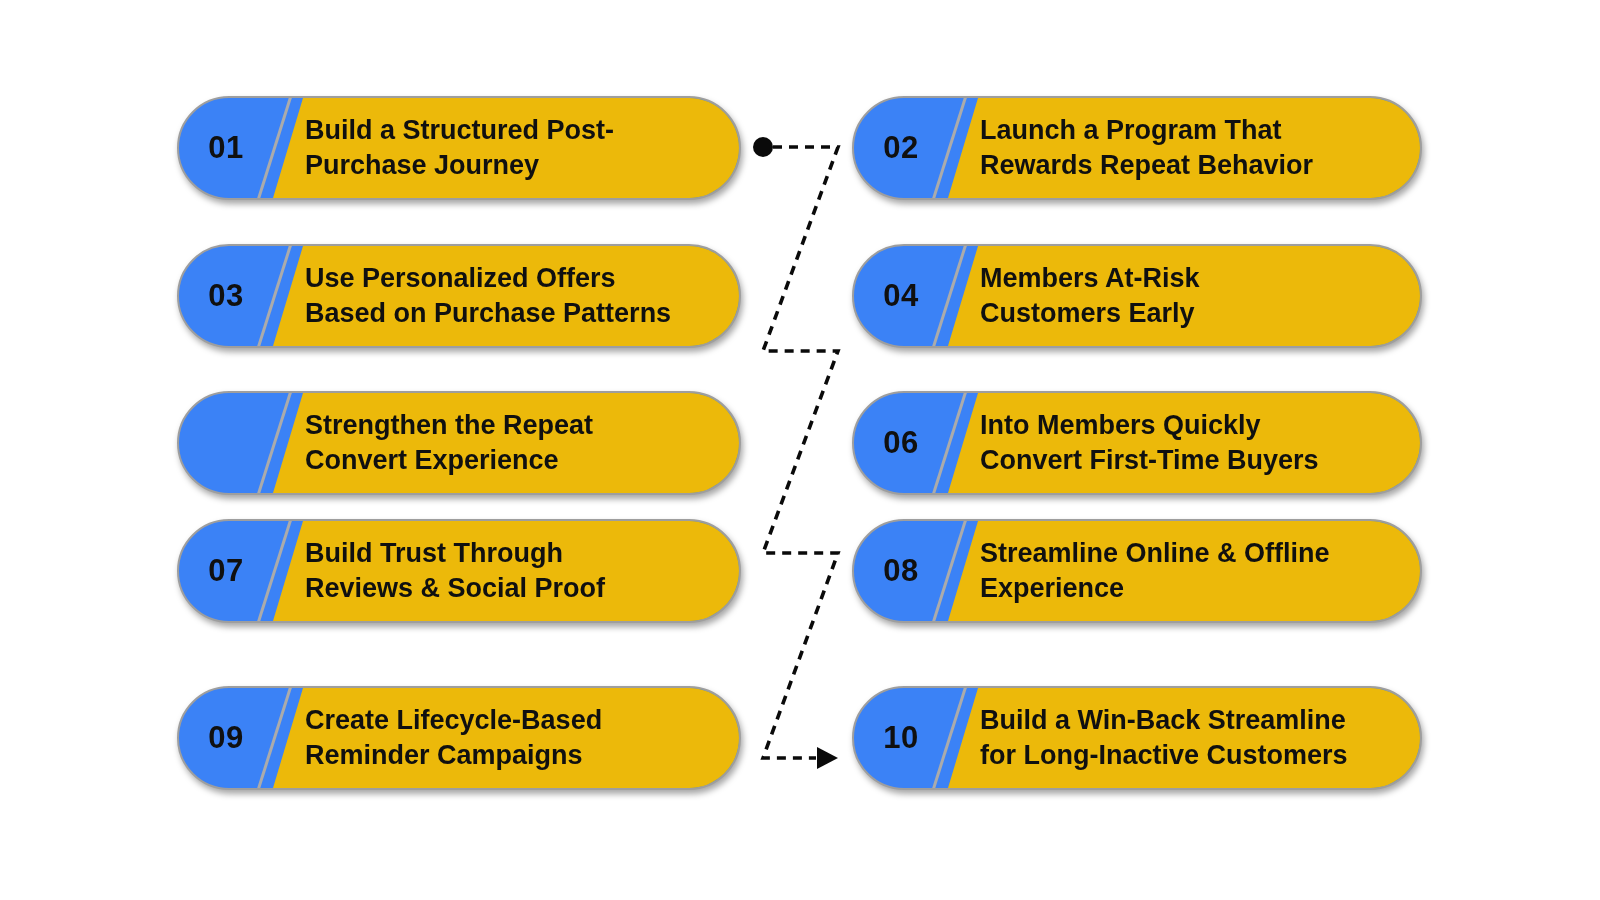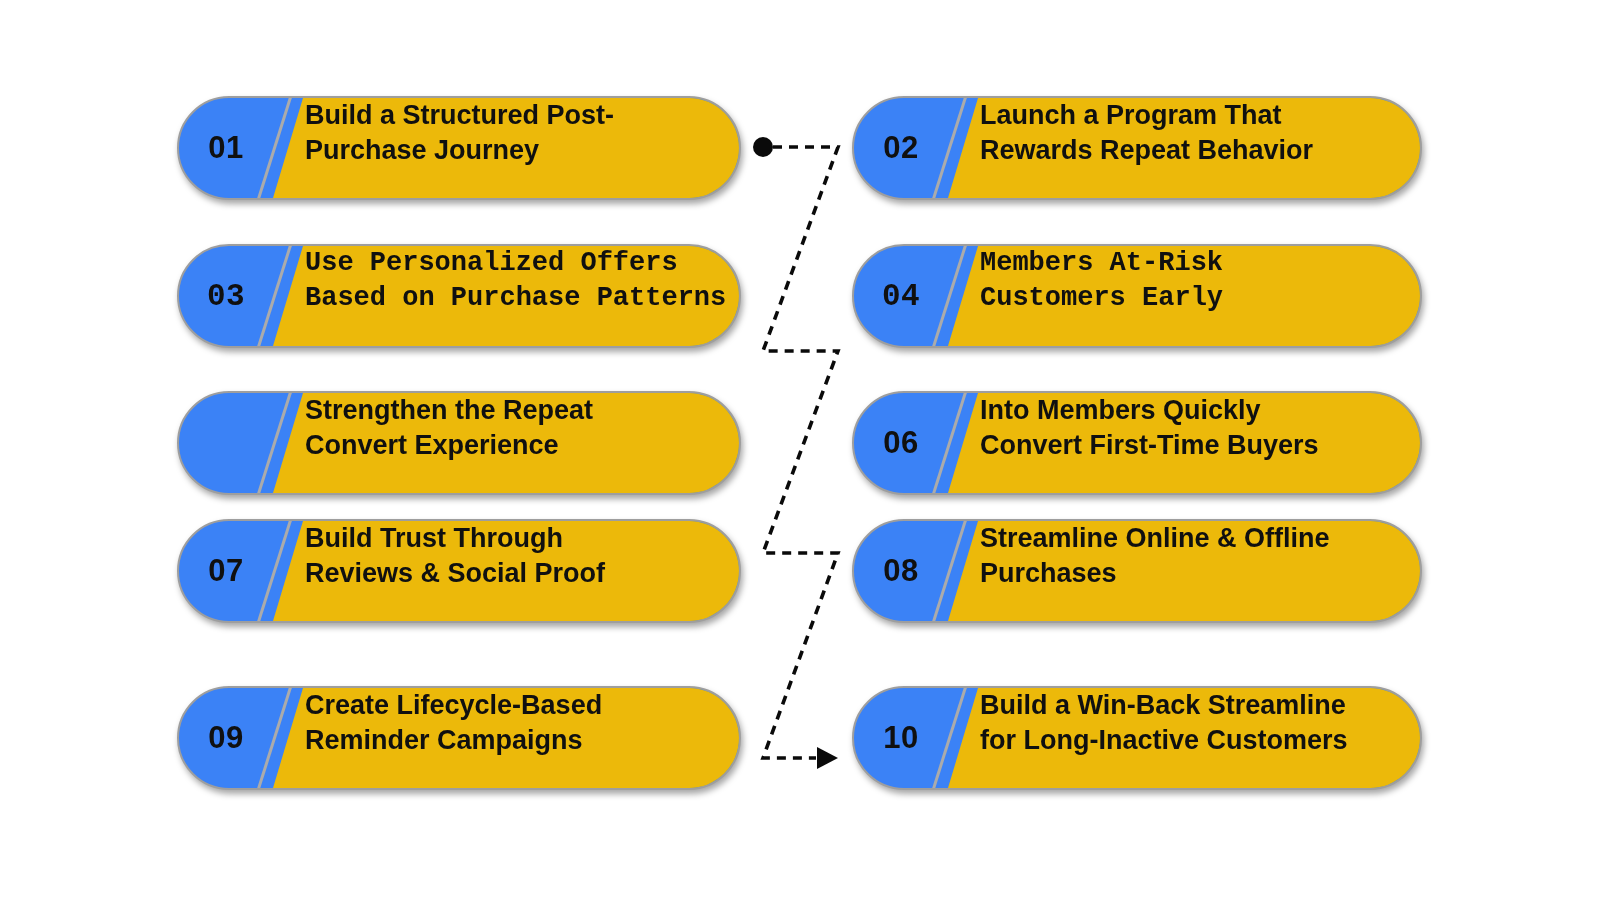--- a/index.html
+++ b/index.html
@@ -25,21 +25,21 @@
     height:100px;
     background:#3b82f6;
     border:2px solid var(--border);
     border-radius:52px;
     box-shadow:2px 4px 6px rgba(0,0,0,0.35);
     overflow:hidden;
   }
   .col-left{left:177px;width:560px;}
   .col-right{left:852px;width:566px;}
   .r1{top:96px;}
-  .r2{top:244px;font-family:Liberation Mono, monospace;}
+  .r2{top:244px;}
   .r3{top:391px;}
   .r4{top:519px;text-decoration:underline;}
   .r5{top:686px;}
   .yellow{
     position:absolute;inset:0;
     background:var(--accent);
     clip-path:polygon(124px 0, 100% 0, 100% 100%, 94px 100%);
   }
   .slant{
     position:absolute;
@@ -53,21 +53,21 @@
     left:8px;top:0;
     width:78px;height:100%;
     display:flex;align-items:center;justify-content:center;
     font-size:31px;font-weight:700;
     color:var(--text);
     letter-spacing:0.5px;
   }
   .title{
     position:absolute;
     left:126px;top:0;right:18px;height:100%;
-    display:flex;flex-direction:column;
+    display:flex;flex-direction:column;justify-content:center;
     font-size:27px;font-weight:700;line-height:35px;
     color:var(--text);
     white-space:nowrap;
   }
   .connector-svg{
     position:absolute;left:0;top:0;
     pointer-events:none;
   }
 </style>
 </head>
@@ -149,21 +149,21 @@
       <div>Reviews &amp; Social Proof</div>
     </div>
   </div>
 
   <div class="pill col-right r4">
     <div class="yellow"></div>
     <div class="slant"></div>
     <div class="num">08</div>
     <div class="title">
       <div>Streamline Online &amp; Offline</div>
-      <div>Purchases</div>
+      <div>Experience</div>
     </div>
   </div>
 
   <div class="pill col-left r5">
     <div class="yellow"></div>
     <div class="slant"></div>
     <div class="num">09</div>
     <div class="title">
       <div>Create Lifecycle-Based</div>
       <div>Reminder Campaigns</div>

